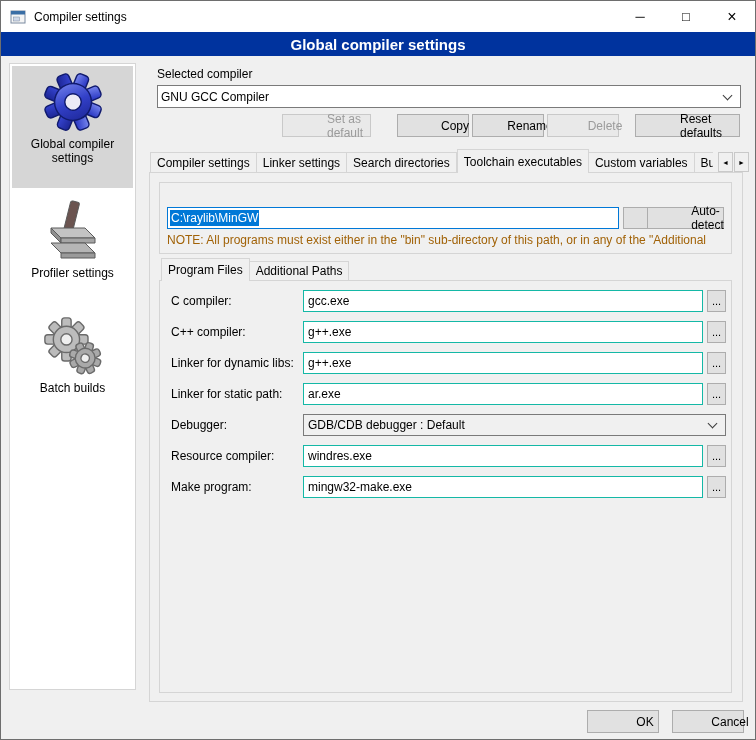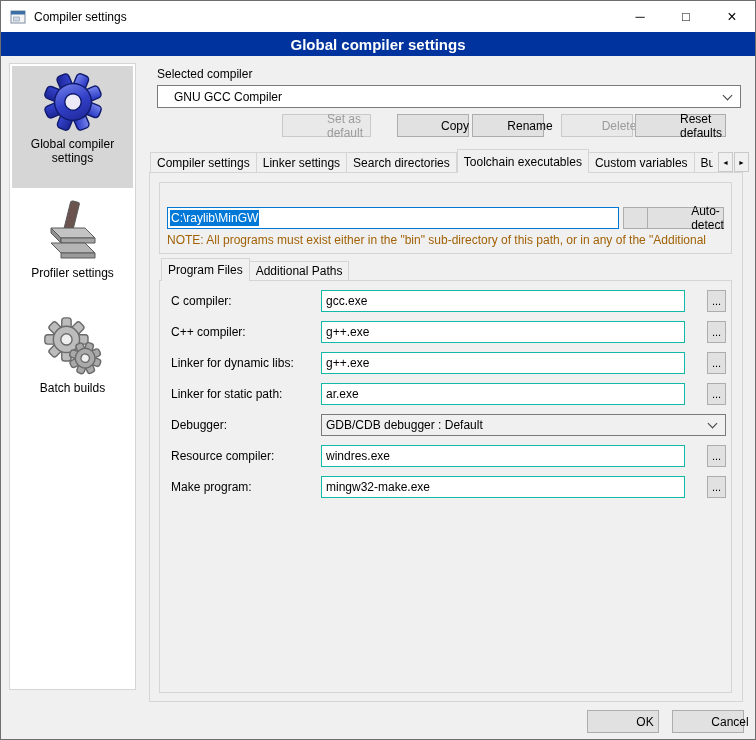--- a/index.html
+++ b/index.html
@@ -22,21 +22,21 @@
   .sidebar { position:absolute; left:8px; top:62px; width:127px; height:627px; background:#fff; border:1px solid #d5d5d5; }
   .side-item { position:absolute; left:2px; right:2px; display:flex; flex-direction:column; align-items:center; text-align:center; padding-top:5px; cursor:default; }
   .side-item.sel { background:#d6d6d6; }
   .side-label { margin-top:4px; line-height:14px; padding:0 4px 5px 4px; }
   .si-1 { top:2px;  height:122px; }
   .si-2 { top:131px; height:104px; }
   .si-3 { top:246px; height:104px; }
   
   .btn { position:absolute; height:23px; background:#e1e1e1; border:1px solid #adadad; font-family:inherit; font-size:12px; display:flex; align-items:center; justify-content:center; cursor:default;padding-left:44px; }
   .btn.disabled { background:#e9e9e9; border-color:#c9c9c9; color:#9b9b9b; }
-  .combo { position:absolute; height:23px; background:#fff; border:1px solid #7a7a7a; display:flex; align-items:center; padding-left:16px; cursor:default; }
+  .combo { position:absolute; height:23px; background:#fff; border:1px solid #7a7a7a; display:flex; align-items:center; padding-left:3px; cursor:default; }
   .chev { margin-left:auto; margin-right:9px; width:7px; height:7px; border-right:1px solid #3c3c3c; border-bottom:1px solid #3c3c3c; transform:rotate(45deg); margin-top:-3px; flex:none; }
   .lbl { position:absolute; white-space:nowrap; }
   
   .tabs { position:absolute; display:flex; align-items:flex-end; overflow:hidden; }
   .tabs-main { left:149px; top:148px; width:563px; height:24px; }
   .tabs-sub  { left:160px; top:257px; width:420px; height:23px; }
   .tab { flex:none; height:21px; padding:0 6px; border:1px solid #d5d5d5; border-left:none; background:#f0f0f0; display:flex; align-items:center; white-space:nowrap; cursor:default; }
   .tab:first-child { border-left:1px solid #d5d5d5; }
   .tab.active { height:24px; border-bottom:none; border-left:1px solid #d5d5d5; position:relative; z-index:3; }
   .tabs-sub .tab { height:20px; }
@@ -45,21 +45,21 @@
   
   .panel-main { position:absolute; left:148px; top:171px; width:594px; height:530px; border:1px solid #d5d5d5; z-index:1; }
   .panel-sub  { position:absolute; left:158px; top:279px; width:573px; height:413px; border:1px solid #d5d5d5; z-index:1; }
   .groupbox { position:absolute; left:158px; top:181px; width:573px; height:72px; border:1px solid #d5d5d5; }
   .group-title { position:absolute; left:165px; top:174px; background:#f0f0f0; padding:0 4px; z-index:4; white-space:nowrap; }
   
   .dir-input { position:absolute; left:166px; top:206px; width:452px; height:22px; background:#fff; border:1px solid #0078d7; display:flex; align-items:center; padding-left:2px; z-index:4; cursor:text; }
   .dir-sel { background:#0078d7; color:#fff; padding:1px 1px; }
   .note { position:absolute; left:166px; top:232px; width:560px; color:#a16207; white-space:nowrap; overflow:hidden; z-index:4; }
   
-  .frow { position:absolute; left:170px; width:555px; height:22px; display:flex; align-items:center; z-index:4;gap:18px; }
+  .frow { position:absolute; left:170px; width:555px; height:22px; display:flex; align-items:center; z-index:4; }
   .frow .fl { width:132px; flex:none; white-space:nowrap; }
   .frow .fi { width:400px; height:22px; background:#fff; border:1px solid #14b8a6; display:flex; align-items:center; padding-left:4px; cursor:text; }
   .frow .dots { width:19px; height:22px; margin-left:4px; background:#e1e1e1; border:1px solid #adadad; font-size:11px; display:flex; align-items:center; justify-content:center; flex:none; cursor:default; }
   .frow .fsel { width:423px; height:22px; background:#f0f0f0; border:1px solid #7a7a7a; display:flex; align-items:center; padding-left:4px; cursor:default; }
   .r0{top:289px}.r1{top:320px}.r2{top:351px}.r3{top:382px}.r4{top:413px}.r5{top:444px}.r6{top:475px}
   .z4 { z-index:4; }
 </style>
 </head>
 <body>
 
@@ -140,22 +140,22 @@
 
   <span class="lbl" style="left:156px; top:66px;">Selected compiler</span>
   <div class="combo" style="left:156px; top:84px; width:584px;">
     <span>GNU GCC Compiler</span>
     <span class="chev"></span>
   </div>
 
   <div class="btn disabled" style="left:281px; top:113px; width:89px;">Set as default</div>
   <div class="btn" style="left:396px; top:113px; width:72px;">Copy</div>
   <div class="btn" style="left:471px; top:113px; width:72px;">Rename</div>
-  <div class="btn disabled" style="left:560px; top:113px; width:72px;">Delete</div>
-  <div class="btn" style="left:634px; top:113px; width:91px;">Reset defaults</div>
+  <div class="btn disabled" style="left:546px; top:113px; width:72px;">Delete</div>
+  <div class="btn" style="left:634px; top:113px; width:105px;">Reset defaults</div>
 
   <div class="tabs tabs-main">
     <div class="tab">Compiler settings</div>
     <div class="tab">Linker settings</div>
     <div class="tab">Search directories</div>
     <div class="tab active">Toolchain executables</div>
     <div class="tab">Custom variables</div>
     <div class="tab">Build</div>
   </div>
   <div class="tab-arrow" style="left:717px;">◄</div>

